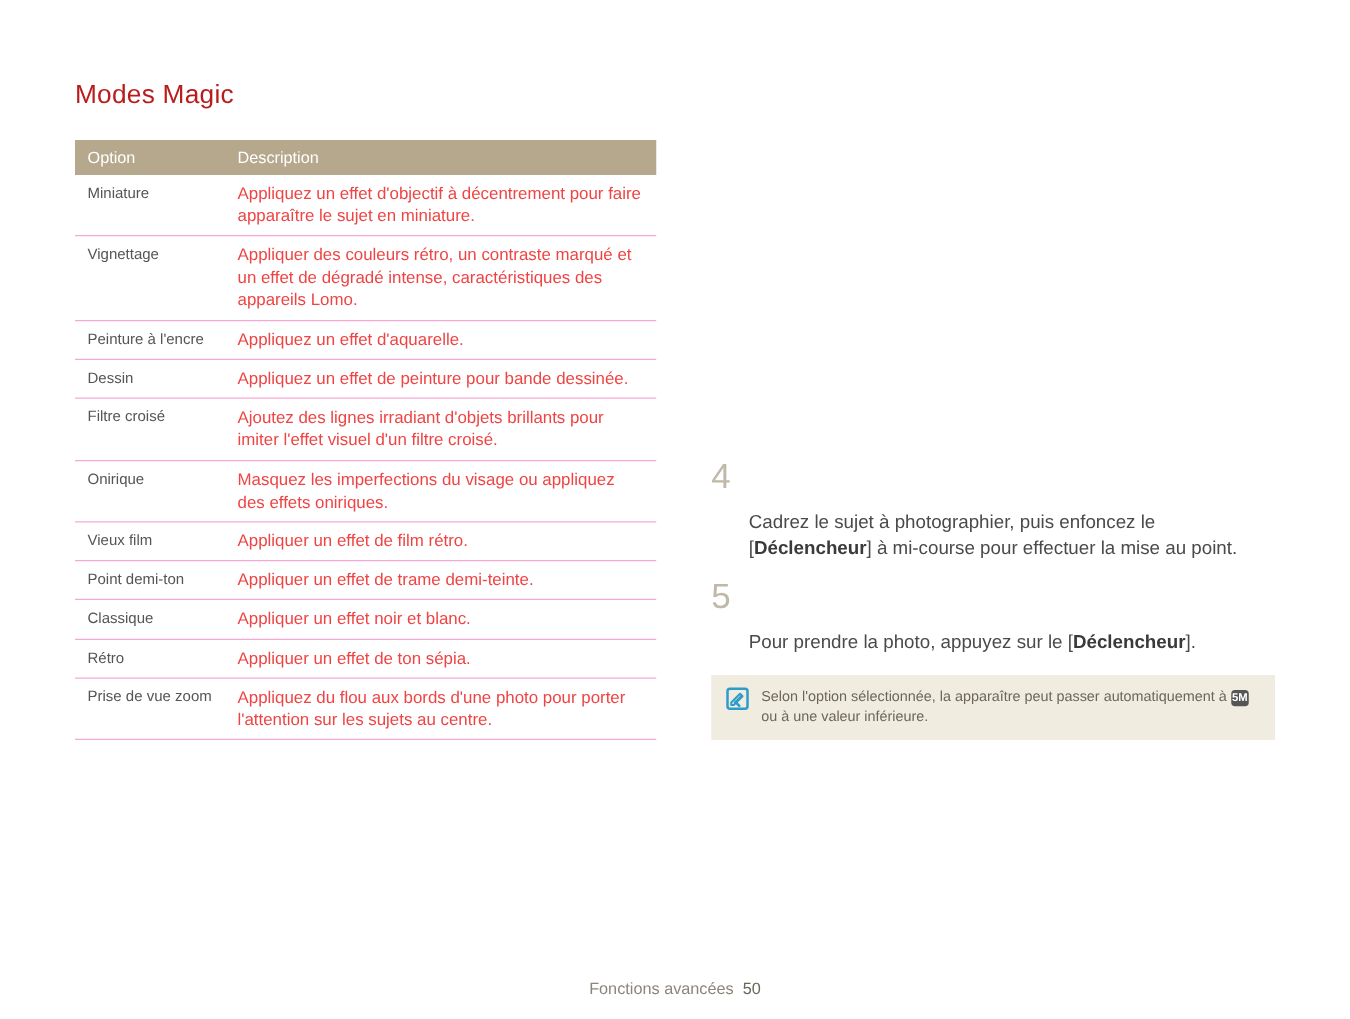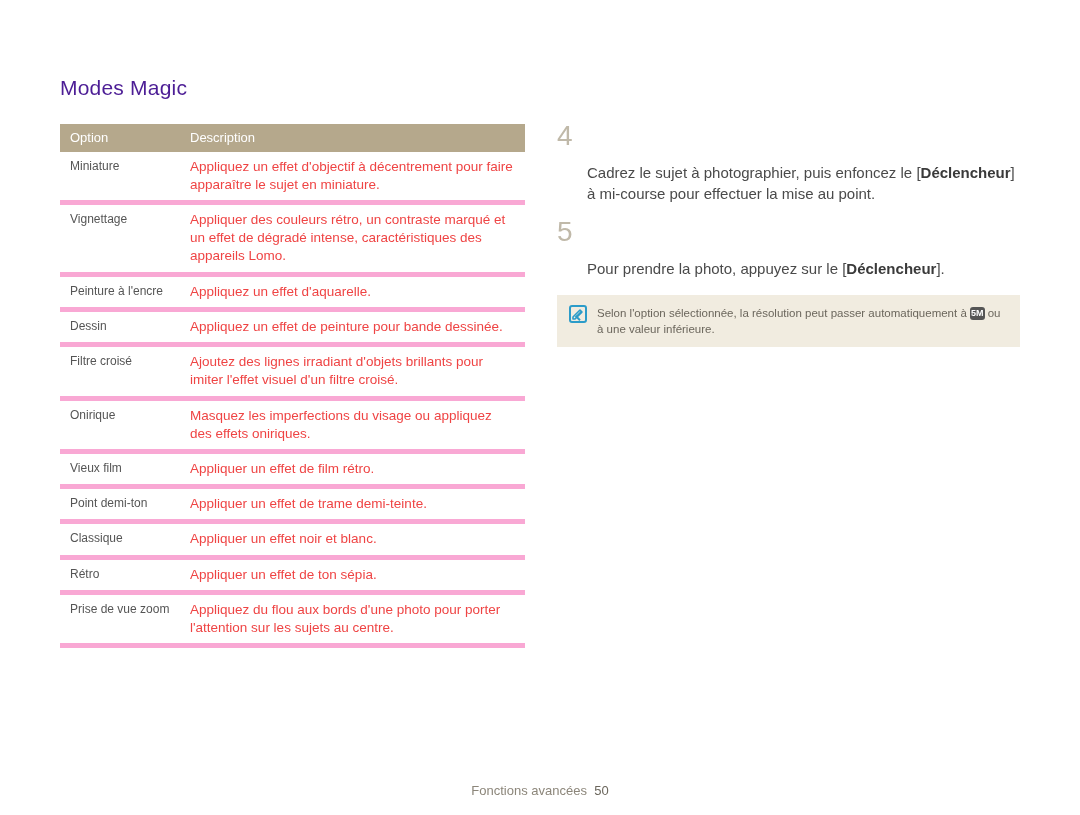--- a/index.html
+++ b/index.html
@@ -15,29 +15,30 @@
   }
   .page {
     position: relative;
     width: 1080px;
     height: 815px;
     box-sizing: border-box;
     padding: 64px 60px 40px 60px;
   }
   .page-title {
     font-size: 21px;
-    color: #4c1d95;
+    color: #b91c1c;
     font-weight: 400;
-    margin: 12px 0 24px 0;
+    margin: 0 0 24px 0;
     letter-spacing: 0.2px;
   }
   .columns {
     display: flex;
     flex-direction: row;
-    gap: 32px;
+    gap: 44px;
+    align-items: flex-end;
   }
   .left-col {
     width: 465px;
   }
   .right-col {
     flex: 1;
   }
   table.opt-table {
     width: 100%;
     border-collapse: collapse;
@@ -46,21 +47,21 @@
   }
   table.opt-table thead th {
     background: #b5a88c;
     color: #ffffff;
     font-weight: 400;
     text-align: left;
     padding: 5px 10px;
     font-size: 13px;
   }
   table.opt-table tbody td {
-    border-bottom: 5px solid #f9a8d4;
+    border-bottom: 1px solid #f9a8d4;
     padding: 6px 10px 6px 10px;
     vertical-align: top;
     color: #525252;
   }
   table.opt-table tbody td.option {
     width: 100px;
     font-size: 12px;
     color: #555;
   }
   table.opt-table tbody td.desc {
@@ -231,21 +232,21 @@
         </div>
       </div>
 
       <div class="note-box">
         <span class="note-icon">
           <svg width="14" height="14" viewBox="0 0 14 14">
             <path d="M2 10 L9 3 L11 5 L4 12 L2 12 Z" fill="none" stroke="#2c9cc9" stroke-width="1.6" stroke-linejoin="round"></path>
           </svg>
         </span>
         <span>
-          <span>Selon l'option sélectionnée, la résolution peut passer automatiquement à </span><span class="res-badge">5M</span><span> ou à une valeur inférieure.</span>
+          <span>Selon l'option sélectionnée, la apparaître peut passer automatiquement à </span><span class="res-badge">5M</span><span> ou à une valeur inférieure.</span>
         </span>
       </div>
 
     </div>
   </div>
 
   <div class="footer">
     <span>Fonctions avancées</span>&nbsp;&nbsp;<span class="footer-num">50</span>
   </div>
 

